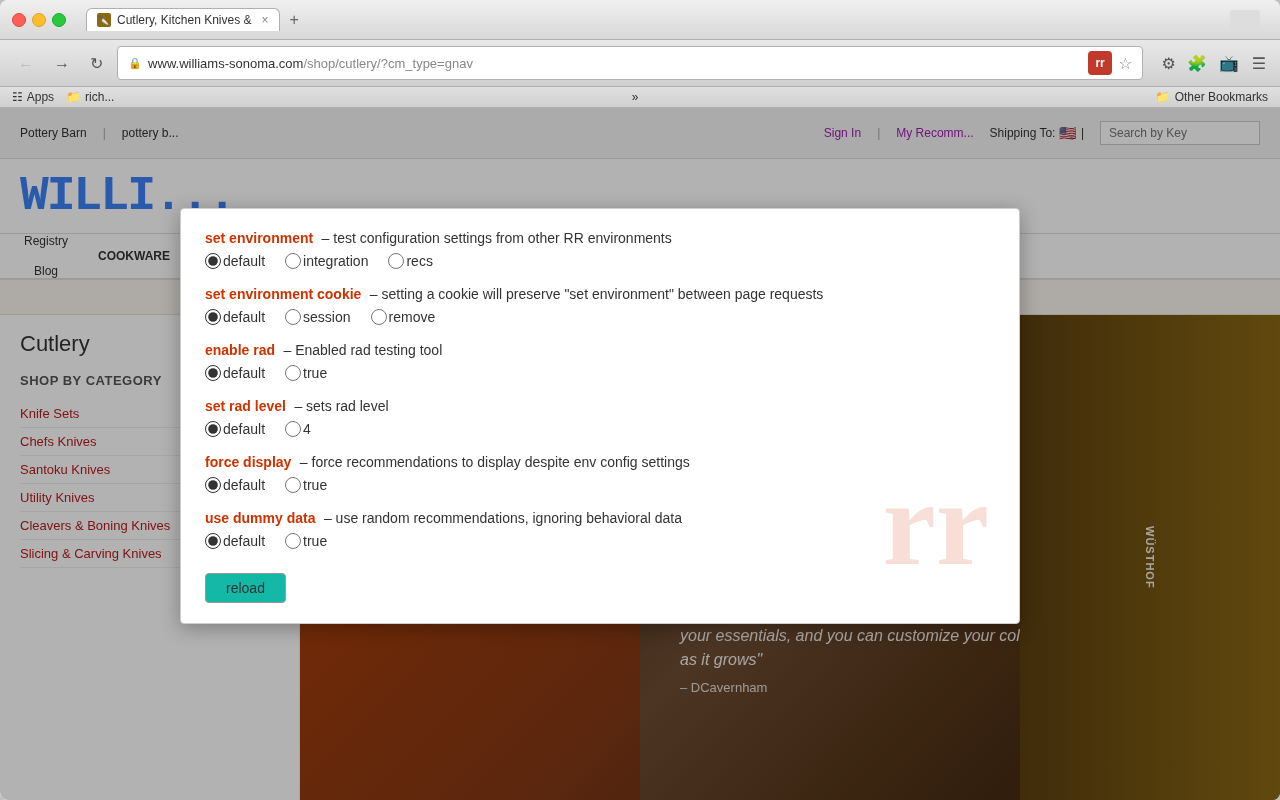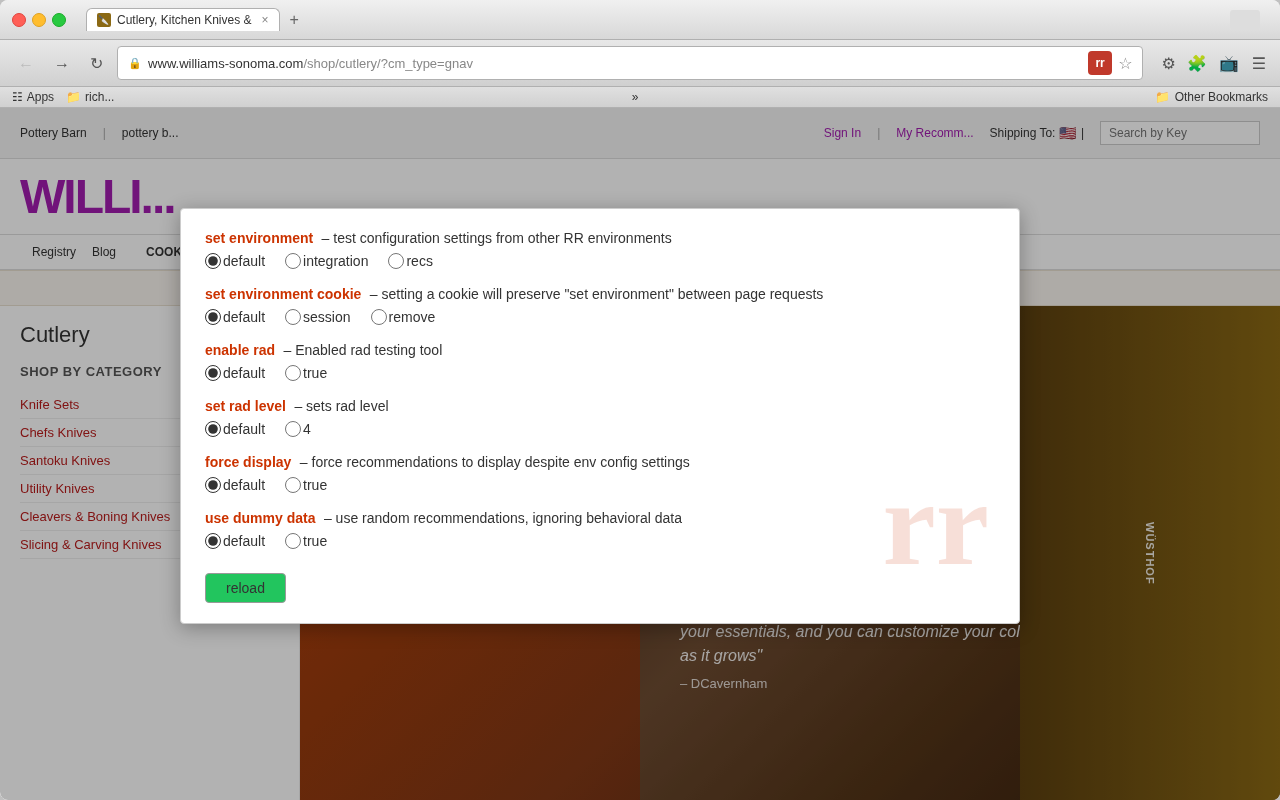--- a/index.html
+++ b/index.html
@@ -48,21 +48,21 @@
     .site-top-bar { background: #f5f5f5; border-bottom: 1px solid #ddd; padding: 13px 20px; display: flex; align-items: center; justify-content: flex-end; gap: 16px; font-size: 12px; }
     .pottery-barn-link { color: #333; text-decoration: none; font-size: 12px; }
     .pottery-barn-separator { color: #aaa; }
     .top-action-link { color: #a21caf; text-decoration: none; font-size: 12px; cursor: pointer; }
     .shipping-info { display: flex; align-items: center; gap: 4px; font-size: 12px; color: #333; }
     .flag-icon { font-size: 14px; }
     .search-bar-top { display: flex; align-items: center; }
     .search-input-top { border: 1px solid #ccc; padding: 4px 8px; font-size: 12px; width: 160px; color: #999; }
 
     .site-header { padding: 10px 20px; display: flex; align-items: center; }
-    .site-logo { font-size: 48px; font-weight: 900; color: #a21caf; letter-spacing: -2px; font-family: Liberation Sans, sans-serif; }
+    .site-logo { font-size: 48px; font-weight: 900; color: #3b82f6; letter-spacing: -2px; font-family: Liberation Mono, monospace; }
 
     .site-nav { background: white; border-top: 1px solid #ddd; border-bottom: 1px solid #ddd; padding: 0 20px; display: flex; align-items: center; gap: 0; }
     .nav-items { display: flex; }
     .nav-item { padding: 10px 14px; font-size: 12px; font-weight: bold; color: #333; text-transform: uppercase; cursor: pointer; border-right: 1px solid #eee; white-space: nowrap; }
     .nav-secondary { display: flex; align-items: center; margin-left: 8px; gap: 16px; font-size: 12px; color: #333; }
     .nav-secondary-item { cursor: pointer; }
 
     .promo-banner { background: #f9f5ef; border-top: 1px solid #e8e0d0; border-bottom: 1px solid #e8e0d0; padding: 8px 20px; text-align: center; }
     .promo-text { font-size: 13px; color: #333; }
     .promo-text strong { font-weight: bold; }
@@ -88,21 +88,21 @@
     .popup-overlay { position: absolute; top: 0; left: 0; right: 0; bottom: 0; background: rgba(0,0,0,0.3); z-index: 100; }
     .popup { position: absolute; top: 100px; left: 180px; background: white; border: 1px solid #ccc; border-radius: 4px; box-shadow: 0 4px 20px rgba(0,0,0,0.3); padding: 20px 24px; width: 840px; z-index: 101; }
 
     .popup-row { margin-bottom: 16px; }
     .popup-label { font-size: 14px; font-weight: bold; color: #cc3300; display: inline; }
     .popup-desc { font-size: 14px; color: #333; display: inline; margin-left: 4px; }
     .popup-options { display: flex; align-items: center; gap: 20px; margin-top: 6px; }
     .radio-option { display: flex; align-items: center; gap: 2px; font-size: 14px; color: #333; cursor: pointer; }
     .radio-option input[type="radio"] { accent-color: #333; width: 16px; height: 16px; cursor: pointer; }
 
-    .reload-btn { background: #22c55e; border: 1px solid #999; border-radius: 4px; padding: 6px 20px; font-size: 14px; color: #333; cursor: pointer; margin-top: 8px; }
+    .reload-btn { background: #14b8a6; border: 1px solid #999; border-radius: 4px; padding: 6px 20px; font-size: 14px; color: #333; cursor: pointer; margin-top: 8px; }
 
     .rr-watermark { position: absolute; bottom: 30px; right: 30px; opacity: 0.15; font-size: 120px; font-weight: 900; color: #cc3300; font-family: Georgia, serif; pointer-events: none; }
   </style>
 </head>
 <body>
 
 <div class="browser-window">
 
   <div class="title-bar">
     <div class="traffic-lights">
@@ -179,21 +179,21 @@
       <div class="search-bar-top">
         <input type="text" class="search-input-top" placeholder="Search by Key" style="">
       </div>
     </div>
 
     <div class="site-header">
       <div class="site-logo">WILLI...</div>
     </div>
 
     <div class="site-nav">
-      <div class="nav-secondary" style="margin-right:16px; margin-left:12px;">
+      <div class="nav-secondary" style="margin-right:16px; margin-left:4px;flex-direction:column;">
         <span class="nav-secondary-item">Registry</span>
         <span class="nav-secondary-item">Blog</span>
       </div>
       <div class="nav-items">
         <div class="nav-item">COOKWARE</div>
         <div class="nav-item" style="min-width:60px;">CO...</div>
         <div style="flex:1"></div>
         <div class="nav-item" style="margin-left:auto;">OUTDOOR</div>
         <div class="nav-item">AGRARIAN</div>
         <div class="nav-item">W...</div>

